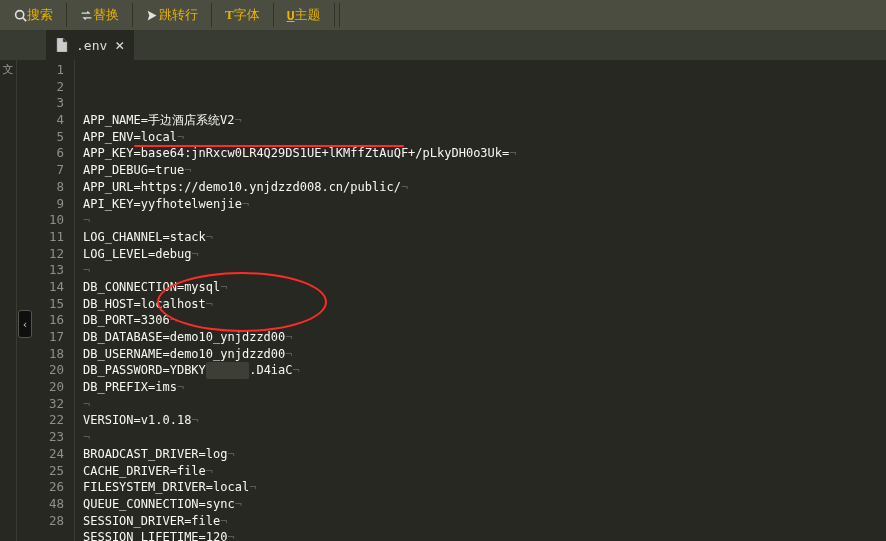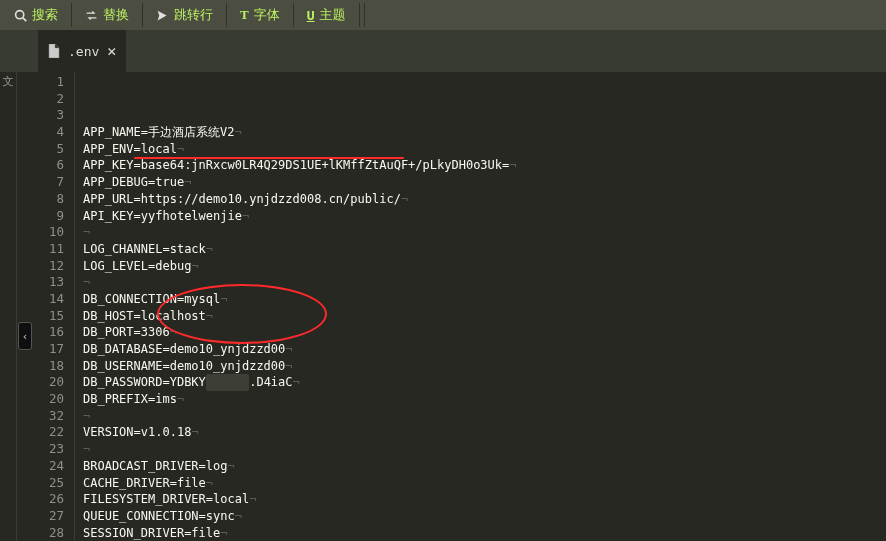--- a/index.html
+++ b/index.html
@@ -18,40 +18,40 @@
     background: #4a4d3f;
     display: flex;
     align-items: center;
     padding: 0 4px;
     height: 30px;
     gap: 2px;
   }
   .toolbar-item {
     display: flex;
     align-items: center;
-    color: #bef264;
+    color: #eab308;
     font-size: 13px;
     padding: 0 10px;
     height: 100%;
     cursor: pointer;
-    gap: 5px;
   }
   .toolbar-divider {
     width: 1px;
     height: 24px;
     background: #303227;
     margin: 0 1px;
   }
   .icon { display: inline-flex; align-items: center; }
   .tabbar {
     background: #383b31;
     display: flex;
     align-items: center;
-    height: 42px;
+    height: 30px;
     position: relative;
+    padding-left: 8px;
   }
   .tab {
     background: #272822;
     color: #ddd;
     display: flex;
     align-items: center;
     padding: 0 10px;
     height: 100%;
     gap: 8px;
     font-size: 13px;
@@ -223,21 +223,21 @@
       <div class="line">17</div>
       <div class="line">18</div>
       <div class="line">20</div>
       <div class="line">20</div>
       <div class="line">32</div>
       <div class="line">22</div>
       <div class="line">23</div>
       <div class="line">24</div>
       <div class="line">25</div>
       <div class="line">26</div>
-      <div class="line">27</div>
+      <div class="line">48</div>
       <div class="line">28</div>
     </div>
 
   <div class="code" id="code">
     
     <div class="line">APP_NAME=手边酒店系统V2<span class="eol">¬</span></div><div class="line">APP_ENV=local<span class="eol">¬</span></div><div class="line">APP_KEY=base64:jnRxcw0LR4Q29DS1UE+lKMffZtAuQF+/pLkyDH0o3Uk=<span class="eol">¬</span></div><div class="line">APP_DEBUG=true<span class="eol">¬</span></div><div class="line">APP_URL=https://demo10.ynjdzzd008.cn/public/<span class="eol">¬</span></div><div class="line">API_KEY=yyfhotelwenjie<span class="eol">¬</span></div><div class="line"><span class="eol">¬</span></div><div class="line">LOG_CHANNEL=stack<span class="eol">¬</span></div><div class="line">LOG_LEVEL=debug<span class="eol">¬</span></div><div class="line"><span class="eol">¬</span></div><div class="line">DB_CONNECTION=mysql<span class="eol">¬</span></div><div class="line">DB_HOST=localhost<span class="eol">¬</span></div><div class="line">DB_PORT=3306<span class="eol">¬</span></div><div class="line">DB_DATABASE=demo10_ynjdzzd00<span class="eol">¬</span></div><div class="line">DB_USERNAME=demo10_ynjdzzd00<span class="eol">¬</span></div><div class="line"><span>DB_PASSWORD=YDBKY</span><span class="redact">██████</span><span>.D4iaC</span><span class="eol">¬</span></div><div class="line">DB_PREFIX=ims<span class="eol">¬</span></div><div class="line"><span class="eol">¬</span></div><div class="line">VERSION=v1.0.18<span class="eol">¬</span></div><div class="line"><span class="eol">¬</span></div><div class="line">BROADCAST_DRIVER=log<span class="eol">¬</span></div><div class="line">CACHE_DRIVER=file<span class="eol">¬</span></div><div class="line">FILESYSTEM_DRIVER=local<span class="eol">¬</span></div><div class="line">QUEUE_CONNECTION=sync<span class="eol">¬</span></div><div class="line">SESSION_DRIVER=file<span class="eol">¬</span></div><div class="line">SESSION_LIFETIME=120<span class="eol">¬</span></div><div class="underline-red" id="annot-underline" style="top: 85px; left: 59px; width: 270px;"></div>
     <div class="circle-annot" id="annot-circle" style="top: 212px; left: 82px; width: 170px; height: 60px;"></div>
   </div>
 </div>
 

